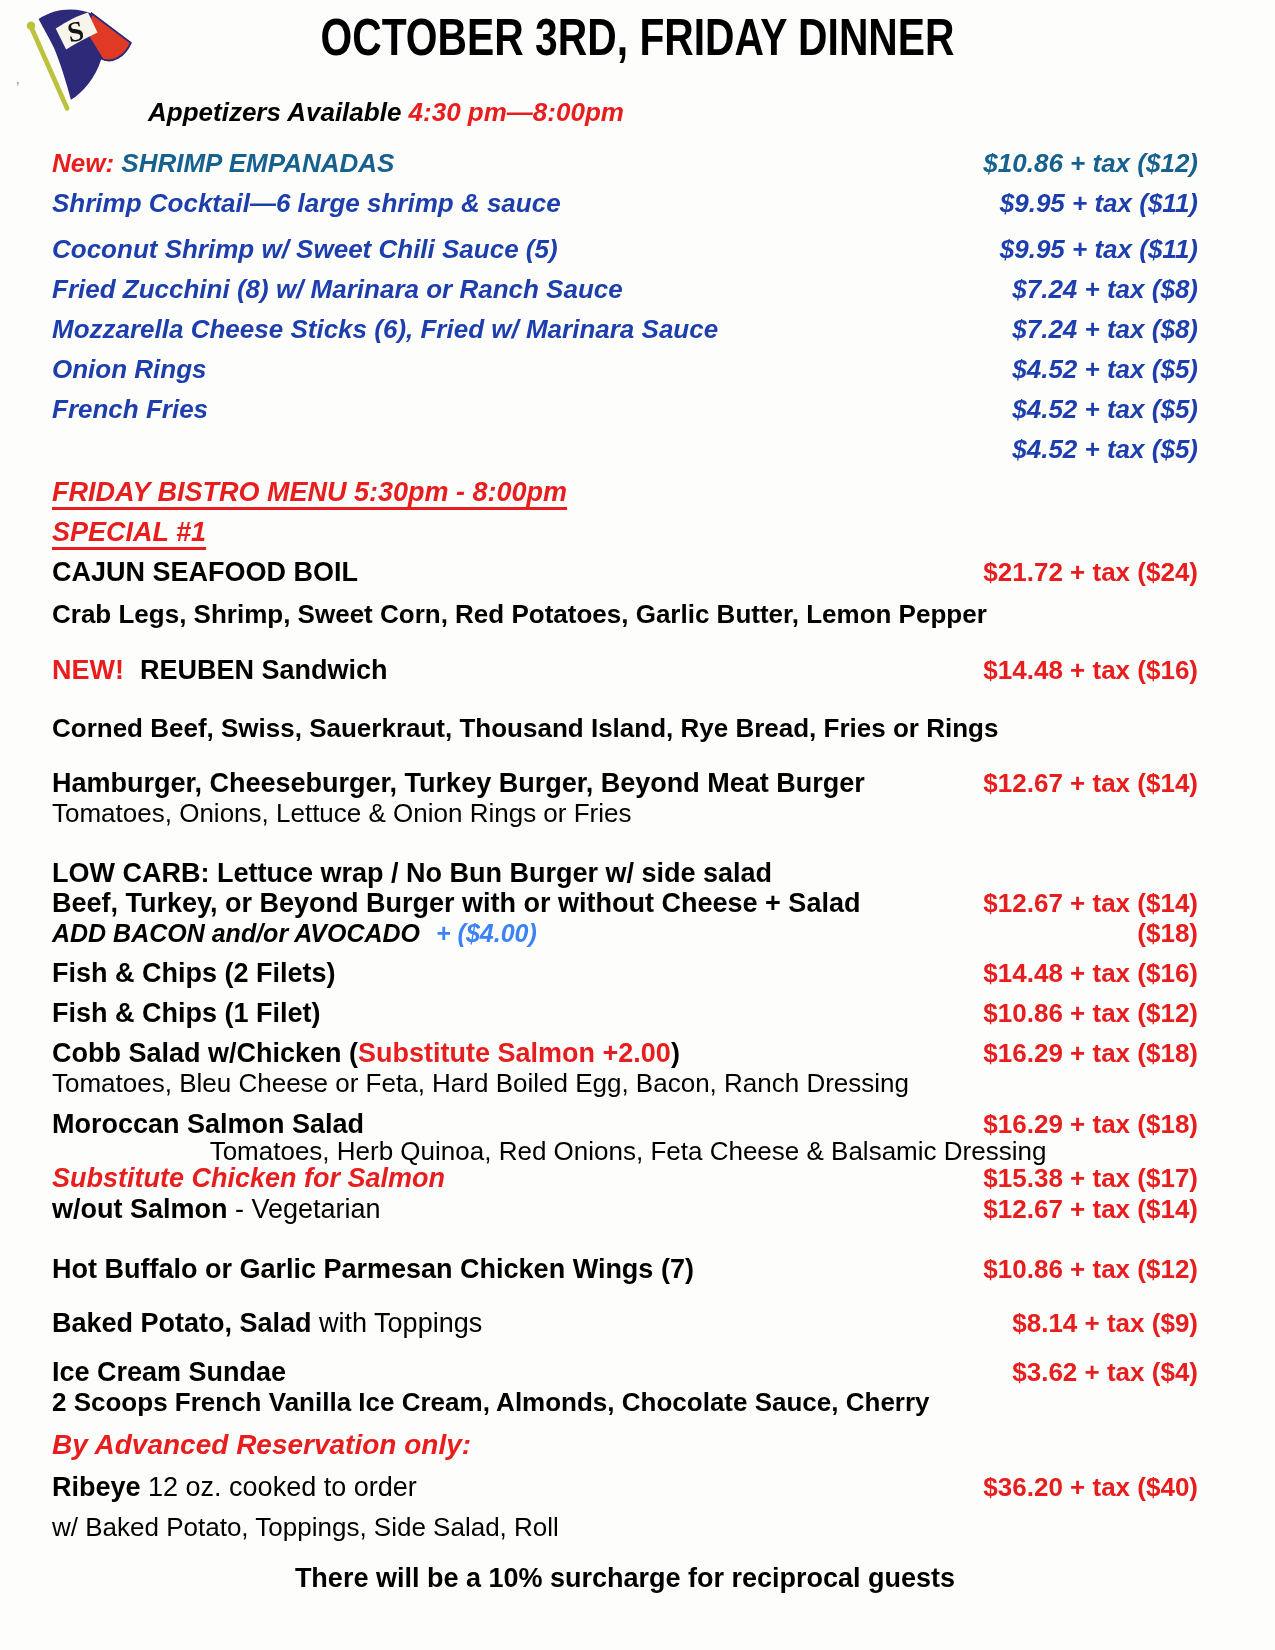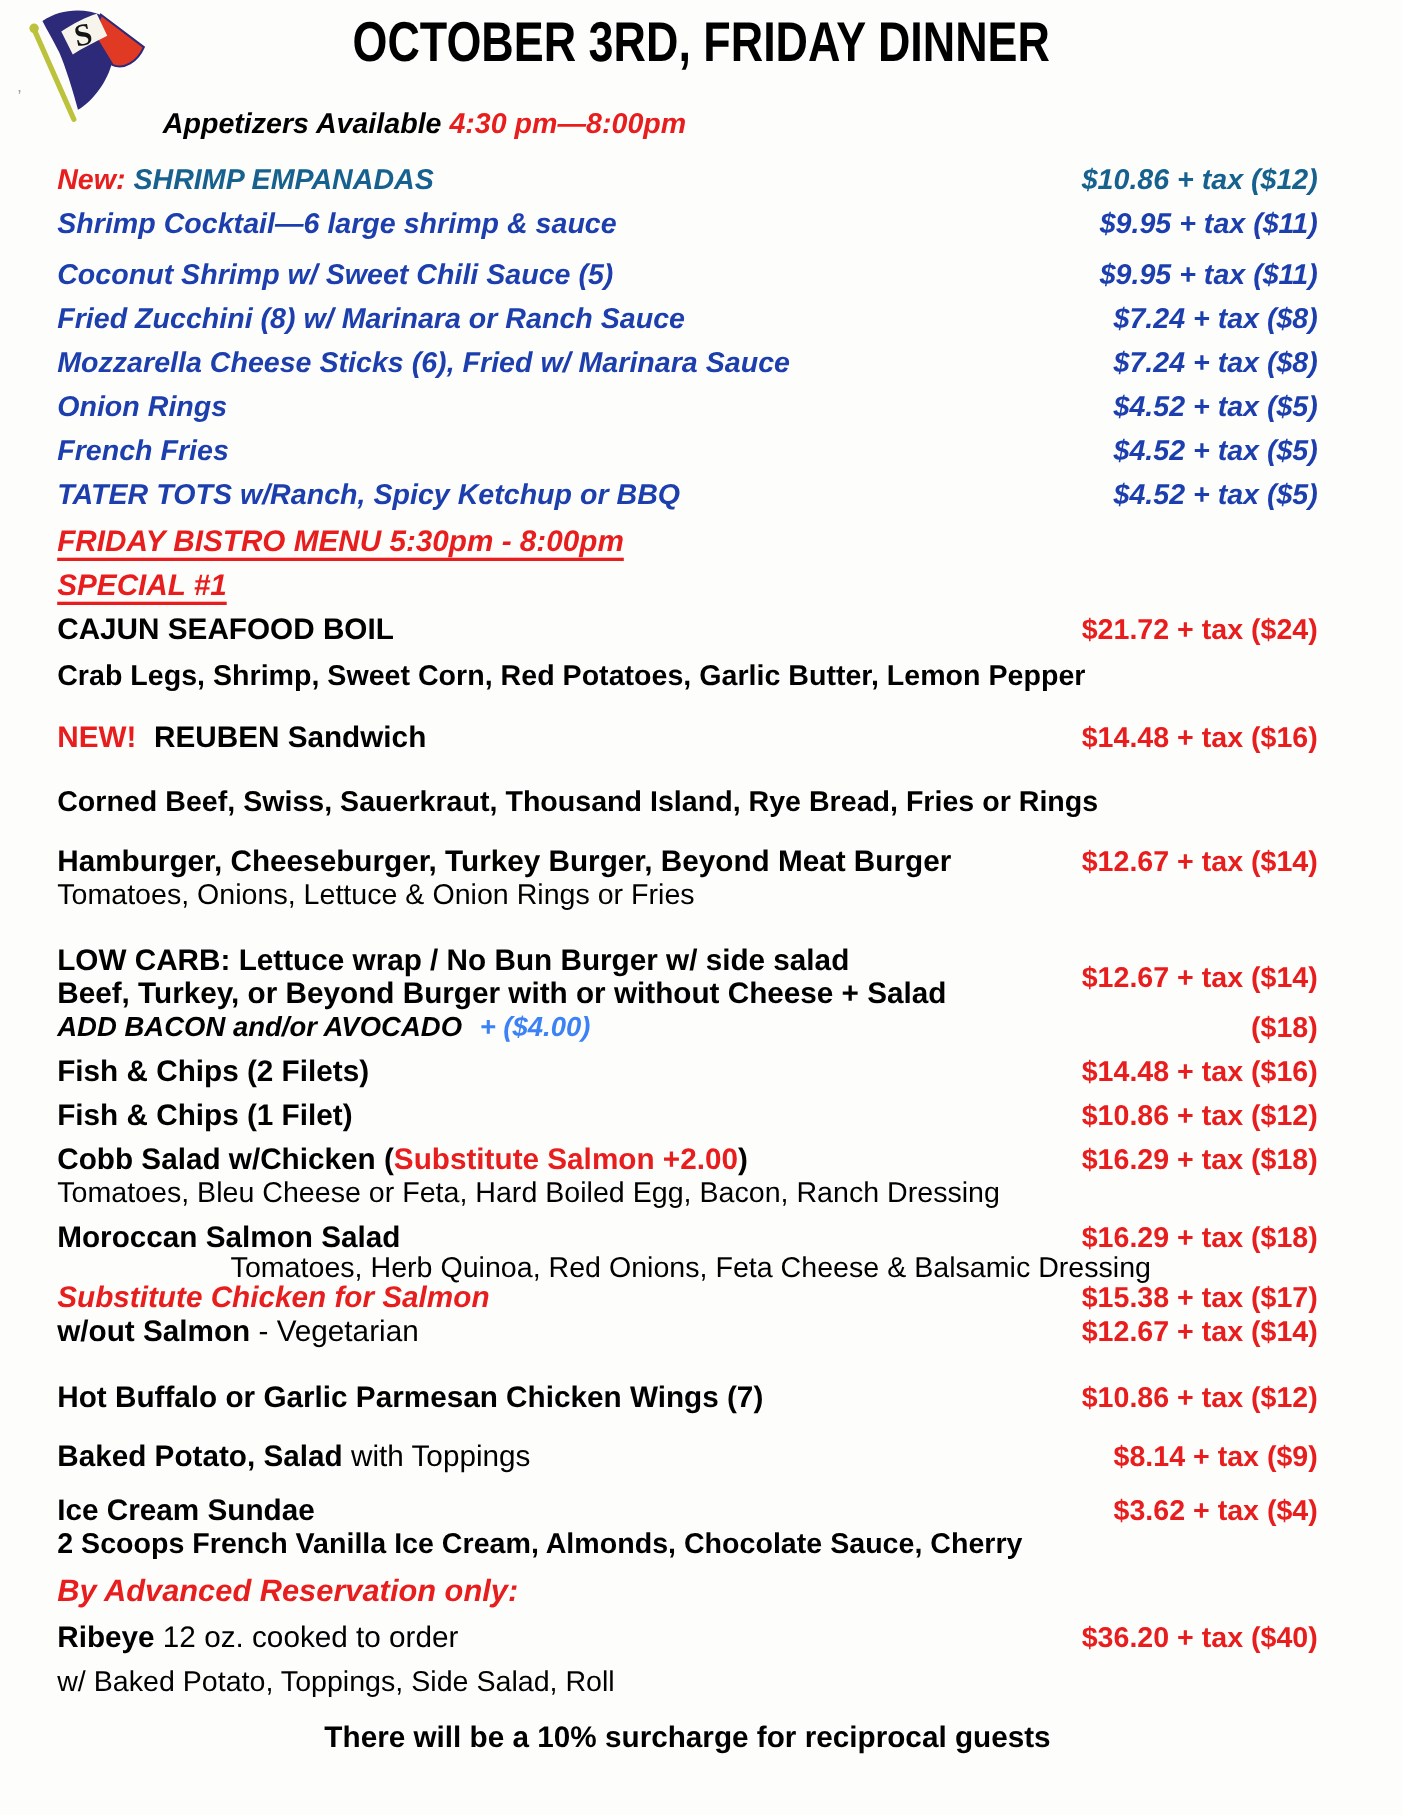--- a/index.html
+++ b/index.html
@@ -24,21 +24,21 @@
     text-align:center;
     font-size:51px;font-weight:700;
     letter-spacing:0px;
     padding-top:8px;
     transform:scaleX(0.80);
     transform-origin:50% 0;
     white-space:nowrap;
   }
   .app-header{margin-left:96px;font-size:26px;line-height:34px;}
   .app-list{margin-top:14px;}
-  .row{display:flex;justify-content:space-between;align-items:center;}
+  .row{display:flex;justify-content:space-between;align-items:flex-start;}
   .app-row{font-size:26px;line-height:40px;font-weight:700;font-style:italic;}
   .app-row .price{font-size:26px;}
   .price{white-space:nowrap;margin-left:auto;text-align:right;}
   .sec-heading{
     font-size:27px;line-height:34px;font-weight:700;font-style:italic;
     color:#e81d1d;
     text-decoration:underline;
     text-decoration-thickness:3px;
     text-underline-offset:6px;
     width:max-content;
@@ -50,21 +50,21 @@
   .rprice{color:#e81d1d;font-weight:700;font-style:normal;font-size:26px;}
   .tight{line-height:27px;}
   .reg{font-weight:400;}
   .tag{color:#e81d1d;font-weight:700;margin-right:16px;}
   .addon-price{color:#3b82f6;font-weight:700;font-style:italic;margin-left:16px;}
   .by-adv{font-size:28px;line-height:32px;font-weight:700;font-style:italic;color:#e81d1d;}
   .footer{margin-top:20px;text-align:center;font-size:27px;line-height:32px;font-weight:700;} .mt4{margin-top:4px;} .mt6{margin-top:6px;} .mt8{margin-top:8px;}
   .mt10{margin-top:10px;} .mt11{margin-top:11px;} .mt12{margin-top:12px;} .mt13{margin-top:13px;}
   .mt15{margin-top:28px;} .mt19{margin-top:19px;} .mt24{margin-top:24px;} .mt25{margin-top:25px;}
   .mt26{margin-top:26px;} .mt30{margin-top:30px;} .mt31{margin-top:31px;}
-  .flex-top{align-items:center;}
+  .flex-top{align-items:flex-end;}
   .pad6{padding-left:6px;text-align:center;}
 </style>
 </head>
 <body>
 
 <div class="page">
 
   <div class="header">
     <svg class="logo" width="152" height="114" viewBox="0 0 160 120" aria-hidden="true">
       <line x1="20" y1="26" x2="58" y2="112" stroke="#bcc23c" stroke-width="5" stroke-linecap="round"></line>
@@ -107,21 +107,20 @@
       </div>
       <div class="row app-row blue">
         <span>Onion Rings</span>
         <span class="price">$4.52 + tax ($5)</span>
       </div>
       <div class="row app-row blue">
         <span>French Fries</span>
         <span class="price">$4.52 + tax ($5)</span>
       </div>
       <div class="row app-row blue">
-        <span>TATER TOTS w/Ranch, Spicy Ketchup or BBQ</span>
         <span class="price">$4.52 + tax ($5)</span>
       </div>
     </div>
 
     <div class="sec-heading mt6">FRIDAY BISTRO MENU 5:30pm - 8:00pm</div>
     <div class="sec-heading mt6">SPECIAL #1</div>
 
     <div class="row line mt8">
       <span class="nm">CAJUN SEAFOOD BOIL</span>
       <span class="price rprice">$21.72 + tax ($24)</span>

